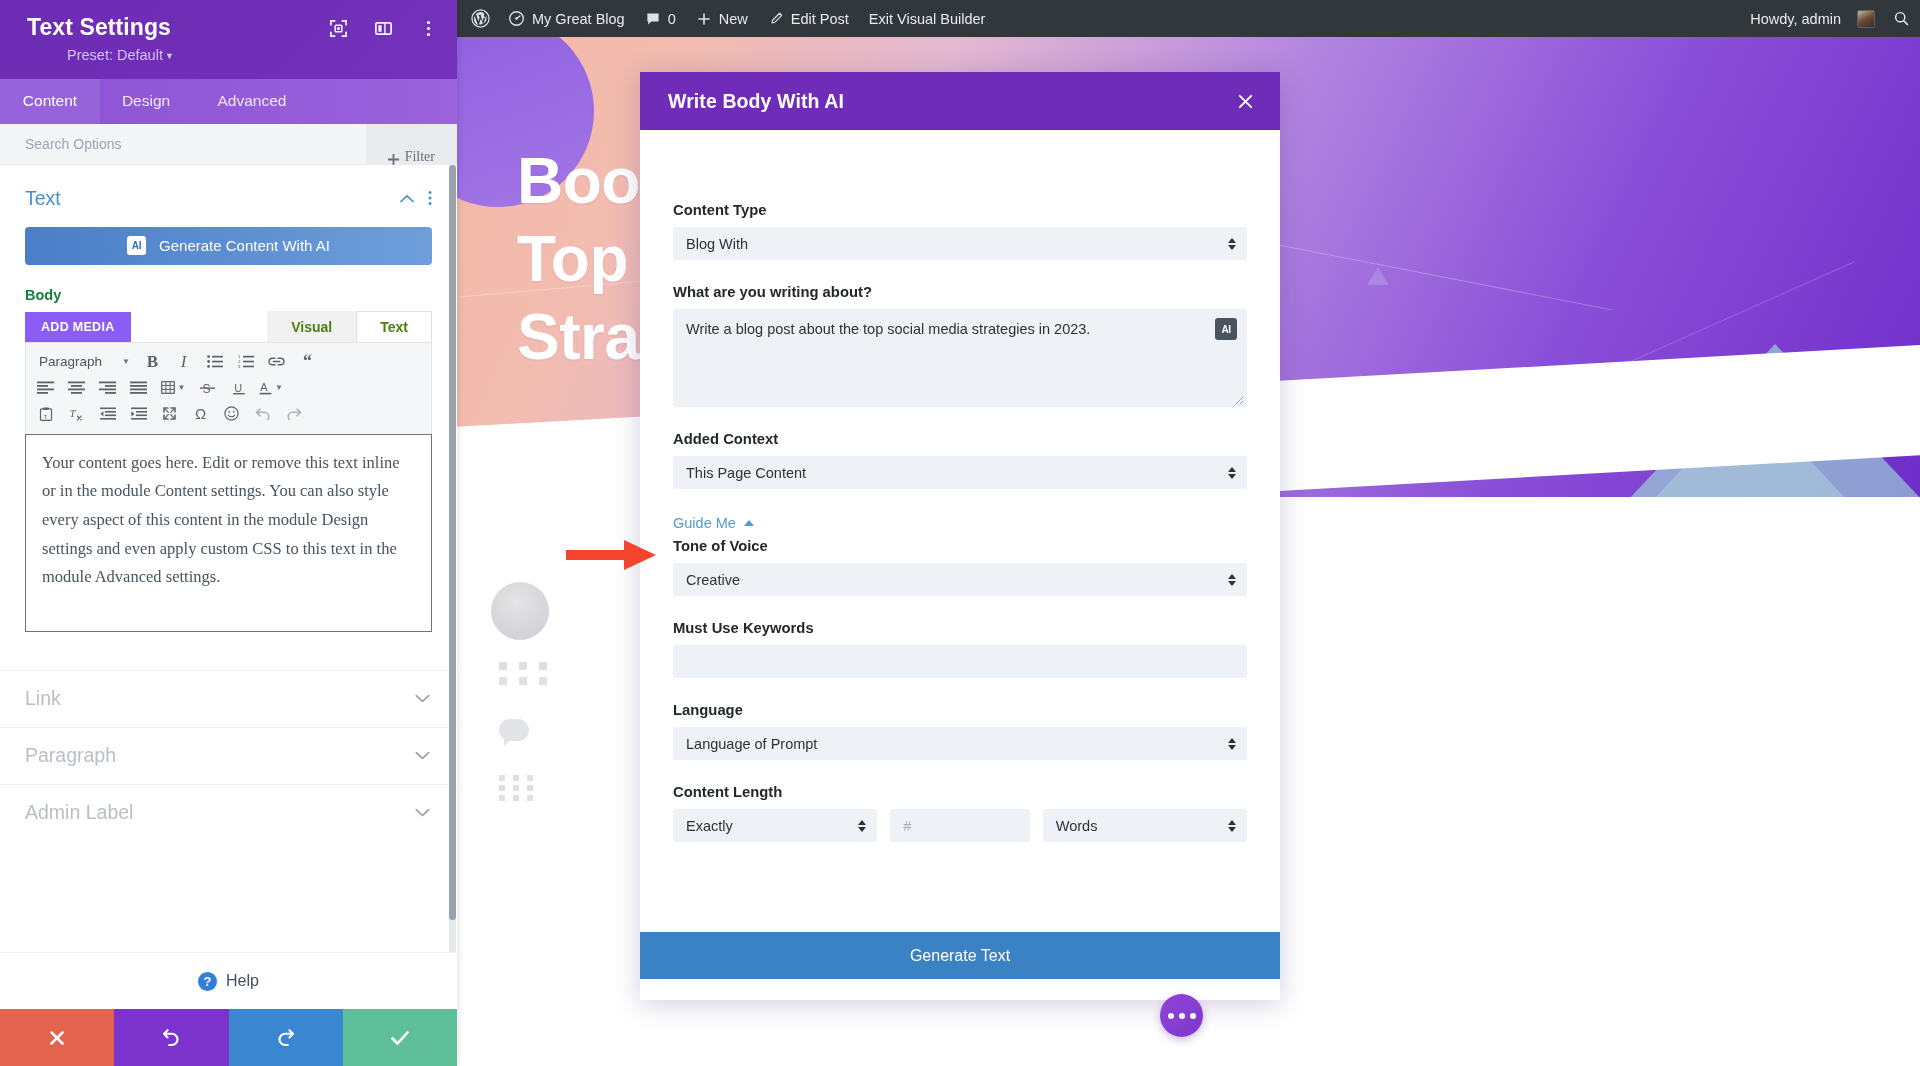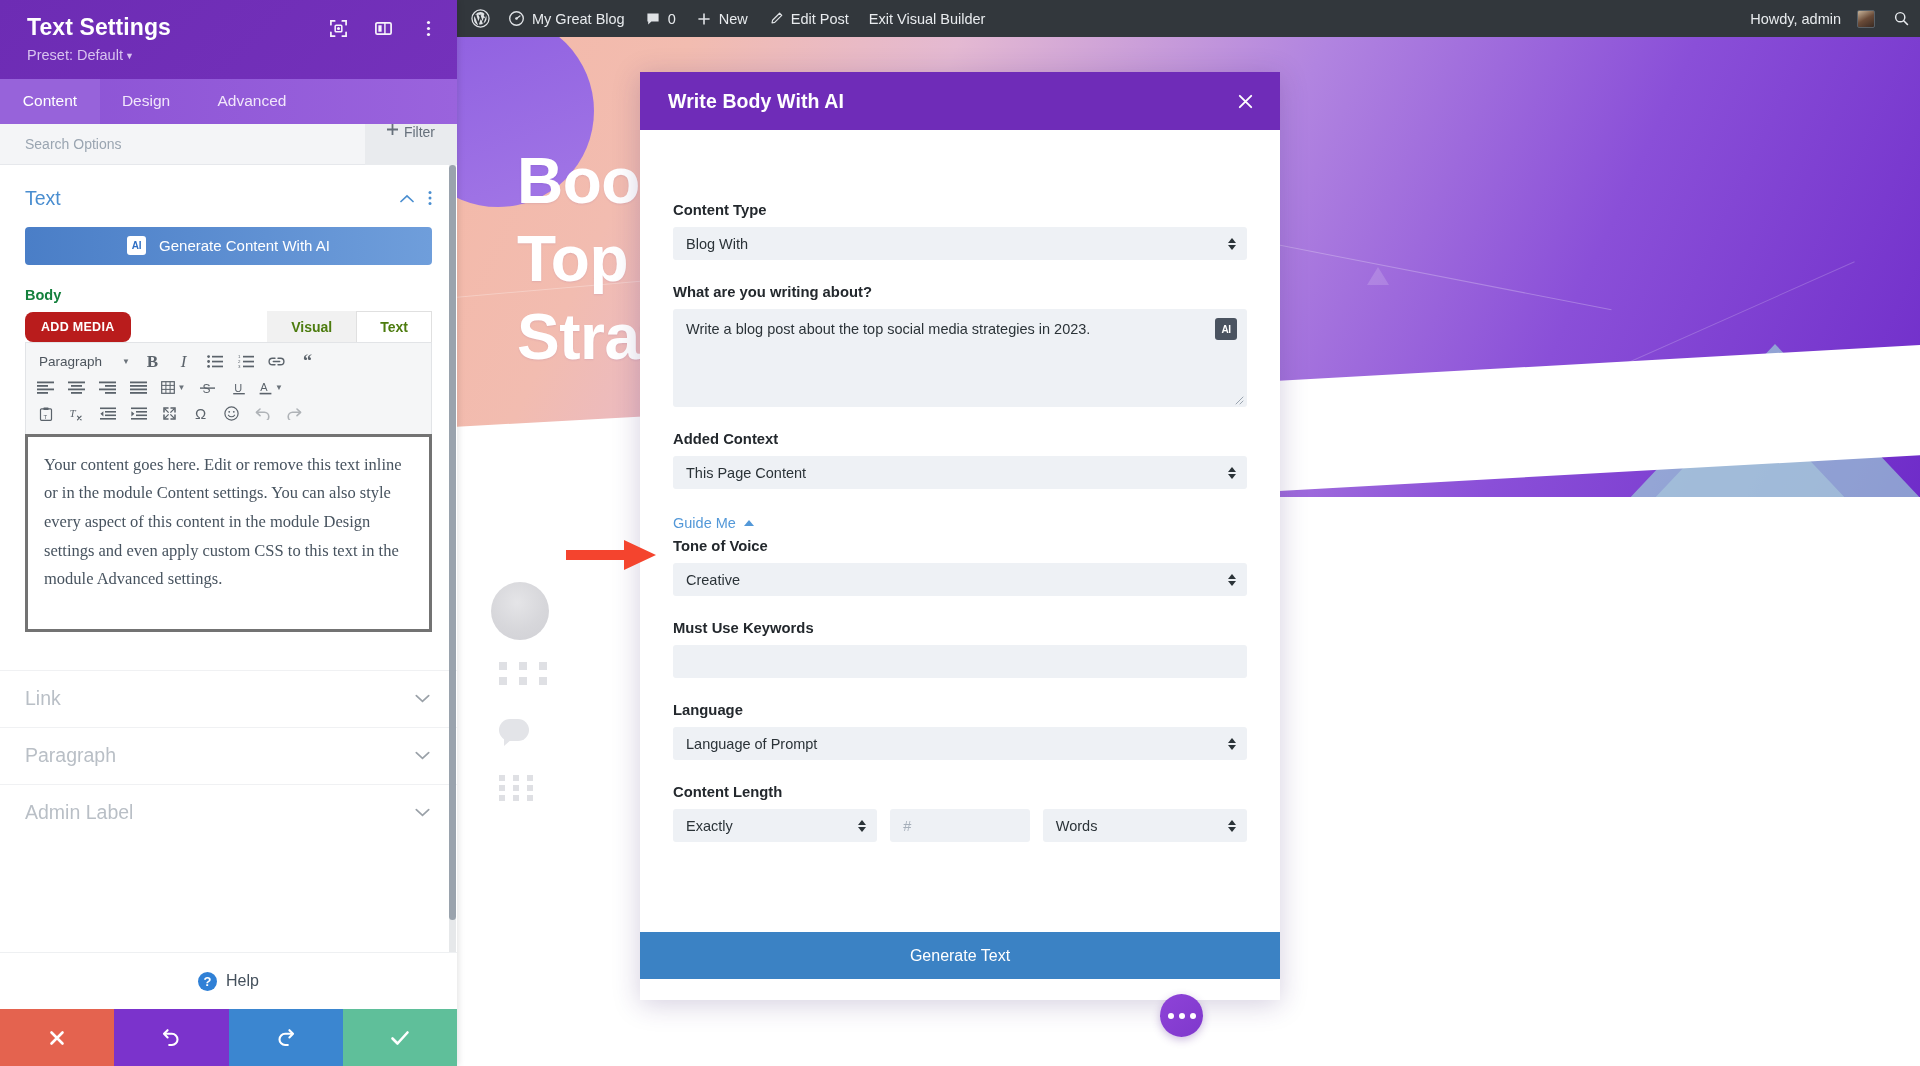--- a/index.html
+++ b/index.html
@@ -24,21 +24,21 @@
     background: #6f2fb5;
     background: linear-gradient(135deg,#6d2cb4 0%,#7431bb 100%);
     padding: 14px 22px 16px 27px;
     position: relative;
   }
   .sp-title {
     color: #fff; font-size: 23px; font-weight: bold; letter-spacing: 0.1px;
     line-height: 1.2;
   }
   .sp-preset {
-    color: #d8c3ef; font-size: 14.5px; margin-top: 5px;
+    color: #d8c3ef; font-size: 14.5px; margin-top: 5px; margin-left: 40px;
   }
   .sp-preset .caret { font-size: 9px; margin-left: 2px; position: relative; top: -1px;}
   .sp-header-icons {
     position: absolute; right: 18px; top: 17px;
     display: flex; align-items: center; gap: 23px;
   }
   .sp-header-icons .hi { width: 22px; height: 22px; opacity: .95; cursor: pointer;
     display:flex;align-items:center;justify-content:center;}
   .sp-tabs {
     display: flex; background: linear-gradient(90deg,#8b52d4 0%,#9a63dd 100%);
@@ -61,23 +61,24 @@
     display: flex; align-items: center; position: relative;
   }
   .sp-search input {
     border: none; outline: none; background: transparent;
     font-size: 14px; color: #5a6a7a; padding-left: 25px; width: 280px;
     font-family: "Liberation Sans", sans-serif;
   }
   .sp-search input::placeholder { color: #9aa5b1; }
   .sp-filter {
     position: absolute; right: 0; top:0; height: 41px;
-    display: flex; align-items: flex-start; gap: 6px;
+    display: flex; align-items: flex-end; gap: 6px;
     padding: 0 22px; background: #e9ebee; color: #66707b; font-size: 14px;
     cursor: pointer;
+    font-family: Liberation Serif, serif;
   }
 
   .sp-scroll {
     flex: 1; overflow: hidden; position: relative; background: #fff;
   }
   .sp-scrollbar {
     position: absolute; right: 1px; top: 0; width: 7px; height: 795px;
     background: #e6e8ea;
   }
   .sp-scrollbar .thumb {
@@ -105,22 +106,22 @@
     width:19px;height:19px;border-radius:3px;background:#fff;color:#2f6fc4;
     font-size:10px;font-weight:bold;display:flex;align-items:center;justify-content:center;
     letter-spacing:-0.3px;
   }
 
   .field-label { padding: 22px 9px 0 25px; font-size: 14.5px; color: #15803d; font-weight: bold;}
 
   .editor-wrap { margin: 9px 25px 0 25px; }
   .editor-top { display:flex; align-items:flex-end; position: relative; height: 30px;}
   .add-media {
-    background:#b91c1c; color:#fff; font-size: 12.5px; font-weight: bold;
-    padding: 8px 16px; border-radius: 8px; letter-spacing:0.3px; cursor:pointer;
+    background:#8b5cf6; color:#fff; font-size: 12.5px; font-weight: bold;
+    padding: 8px 16px; border-radius: 0; letter-spacing:0.3px; cursor:pointer;
   }
   .vt-tabs { position:absolute; right:0; bottom:0; display:flex; }
   .vt-tab {
     padding: 7px 23px; font-size: 14px; color:#4d7c0f; cursor:pointer;
     border:1px solid transparent; border-bottom:none;font-weight:bold;
   }
   .vt-tab.active { background:#f1f1f1; }
   .vt-tab.inactive { background:#fff; border-color:#e0e0e0;}
 
   .editor-toolbar {
@@ -132,21 +133,21 @@
     width: 31px; height:26px; display:flex; align-items:center; justify-content:center;
     color:#5b636b; font-size:15px; cursor:pointer;
   }
   .tb-para {
     width: 107px; display:flex; align-items:center; justify-content:space-between;
     font-size: 13.5px; color:#4d555d; padding: 0 7px 0 9px; cursor:pointer;
   }
   .tb-caret { font-size: 8px; color:#6a727a;}
 
   .editor-body {
-    border:3px solid #737373; background:#fff; height: 198px;
+    border:1px solid #737373; background:#fff; height: 198px;
     padding: 14px 16px 0 16px; overflow:hidden;
   }
   .editor-body p {
     font-family: "Liberation Serif", serif;
     font-size: 16.5px; line-height: 1.74; color: #47535f;
   }
 
   .collapsed-section {
     height: 57px; border-top: 1px solid #f0f1f3;
     display:flex; align-items:center; justify-content:space-between;

